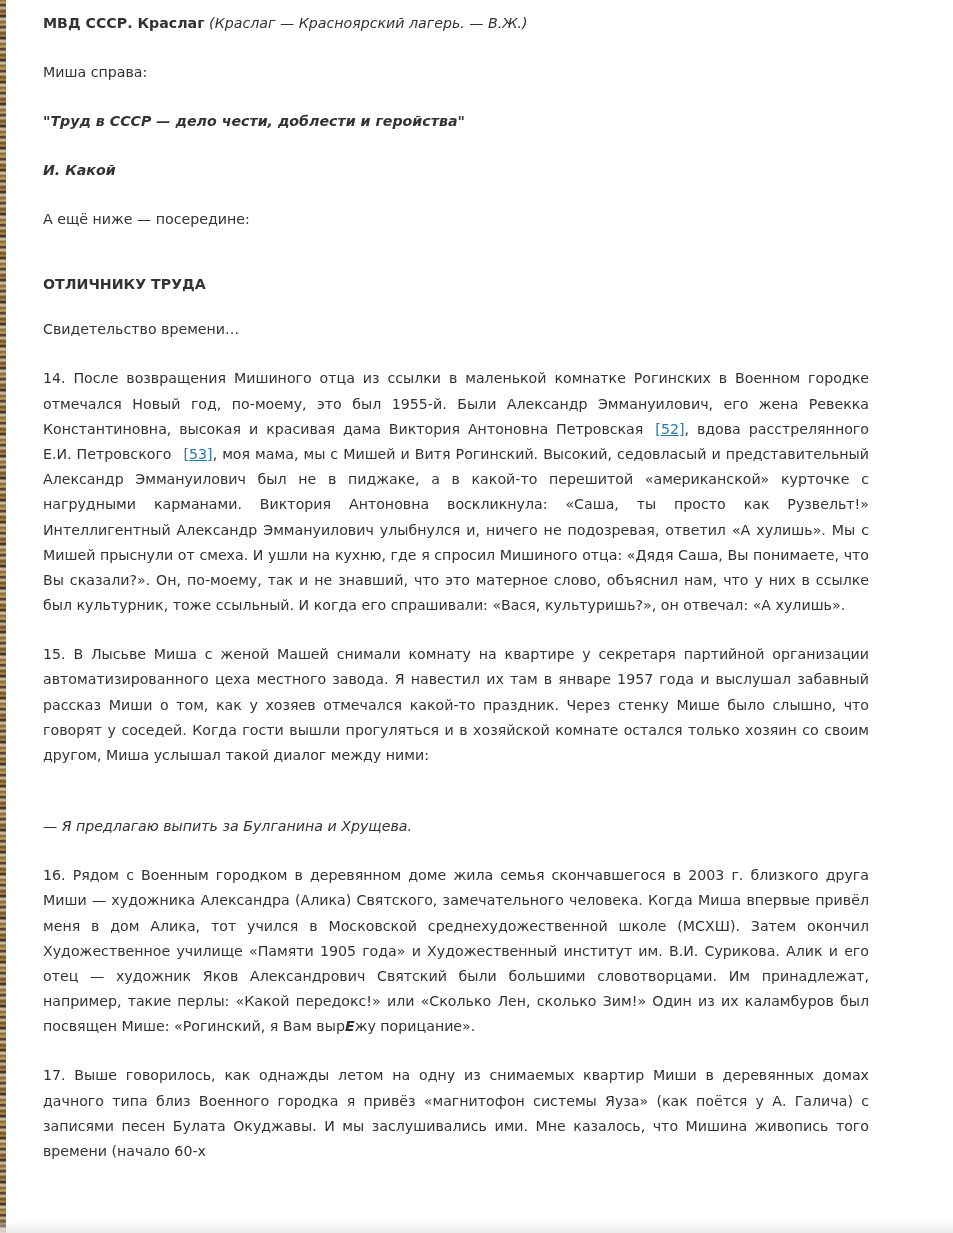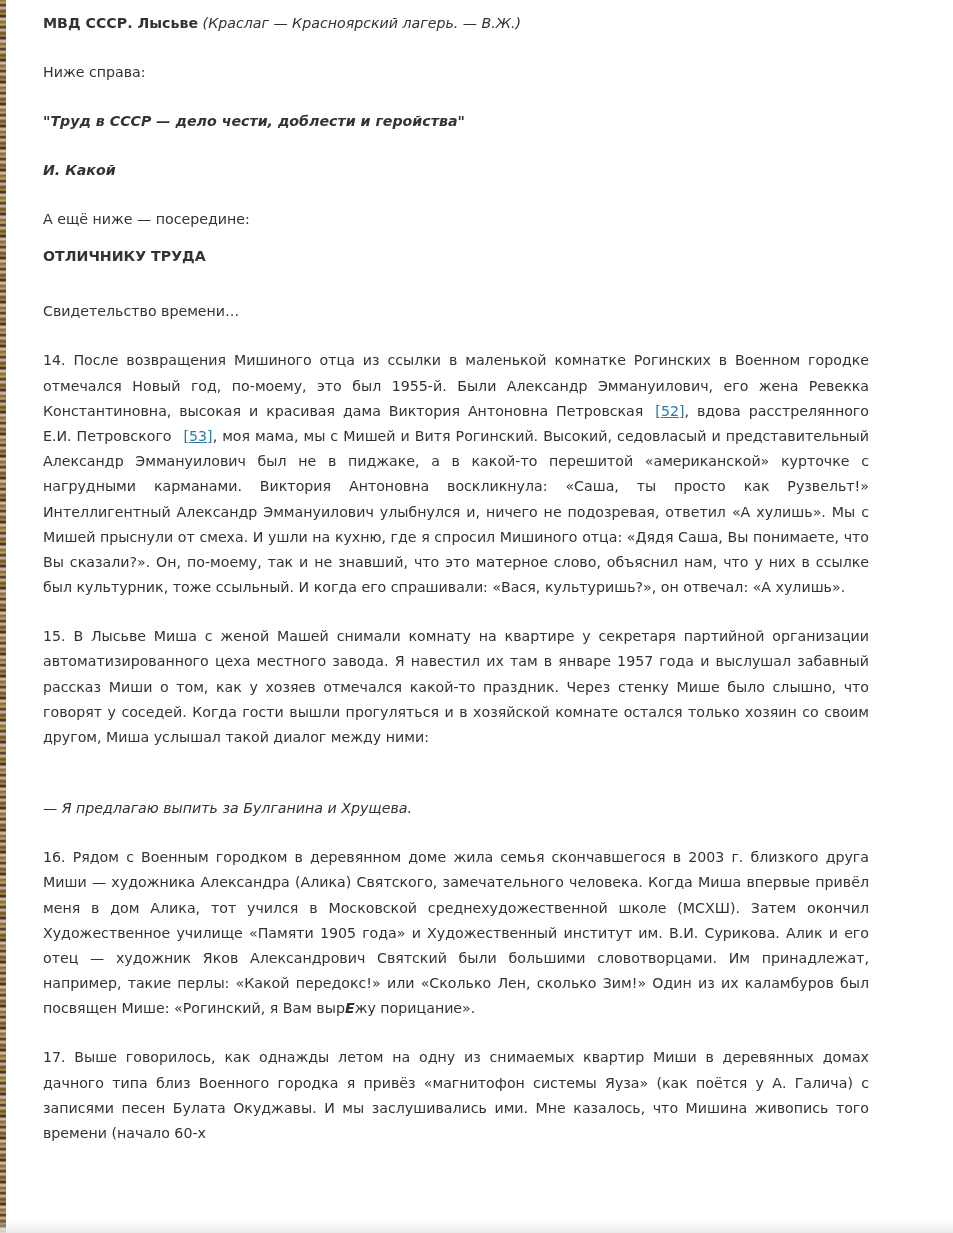--- a/index.html
+++ b/index.html
@@ -31,33 +31,33 @@
     background: linear-gradient(180deg, rgba(240,240,240,0) 0%, rgba(232,232,232,0.9) 100%);
   }
 </style>
 </head>
 <body>
 
 <div class="border-strip"></div>
 
 <div class="content">
   <p class="left">
-    <span class="b">МВД СССР. Лысьве</span>
+    <span class="b">МВД СССР. Краслаг</span>
     <span class="i">(Краслаг — Красноярский лагерь. — В.Ж.)</span>
   </p>
 
-  <p class="left">Ниже справа:</p>
+  <p class="left">Миша справа:</p>
 
   <p class="left bi">"Труд в СССР — дело чести, доблести и геройства"</p>
 
   <p class="left bi">И. Какой</p>
 
-  <p class="left" style="margin-bottom:12px">А ещё ниже — посередине:</p>
+  <p class="left" style="margin-bottom:40px">А ещё ниже — посередине:</p>
 
-  <p class="left b" style="margin-bottom:30px">ОТЛИЧНИКУ ТРУДА</p>
+  <p class="left b" style="margin-bottom:20px">ОТЛИЧНИКУ ТРУДА</p>
 
   <p class="left">Свидетельство времени…</p>
 
   <p><span>14. После возвращения Мишиного отца из ссылки в маленькой комнатке Рогинских в Военном городке отмечался Новый год, по-моему, это был 1955-й. Были Александр Эммануилович, его жена Ревекка Константиновна, высокая и красивая дама Виктория Антоновна Петровская</span><a class="fn" href="#">[52]</a><span>, вдова расстрелянного Е.И. Петровского</span><a class="fn" href="#">[53]</a><span>, моя мама, мы с Мишей и Витя Рогинский. Высокий, седовласый и представительный Александр Эммануилович был не в пиджаке, а в какой-то перешитой «американской» курточке с нагрудными карманами. Виктория Антоновна воскликнула: «Саша, ты просто как Рузвельт!» Интеллигентный Александр Эммануилович улыбнулся и, ничего не подозревая, ответил «А хулишь». Мы с Мишей прыснули от смеха. И ушли на кухню, где я спросил Мишиного отца: «Дядя Саша, Вы понимаете, что Вы сказали?». Он, по-моему, так и не знавший, что это матерное слово, объяснил нам, что у них в ссылке был культурник, тоже ссыльный. И когда его спрашивали: «Вася, культуришь?», он отвечал: «А хулишь».</span></p>
 
   <p>15. В Лысьве Миша с женой Машей снимали комнату на квартире у секретаря партийной организации автоматизированного цеха местного завода. Я навестил их там в январе 1957 года и выслушал забавный рассказ Миши о том, как у хозяев отмечался какой-то праздник. Через стенку Мише было слышно, что говорят у соседей. Когда гости вышли прогуляться и в хозяйской комнате остался только хозяин со своим другом, Миша услышал такой диалог между ними:</p>
 
   <p class="left i">—  Я предлагаю выпить за Булганина и Хрущева.</p>
 
 

